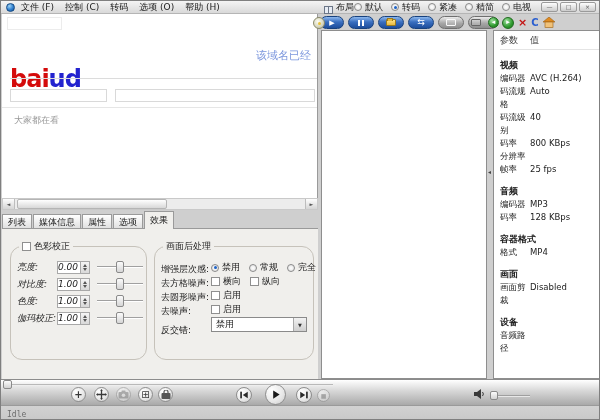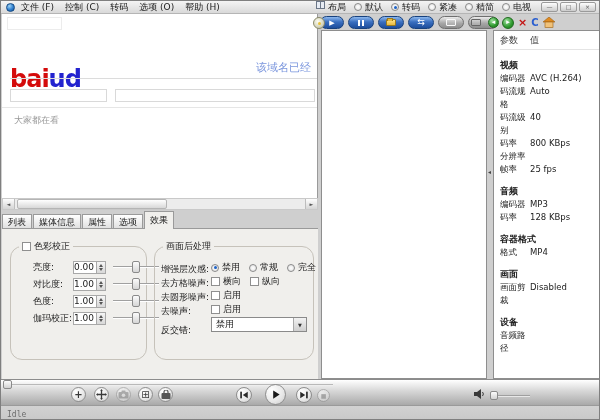--- a/index.html
+++ b/index.html
@@ -8,21 +8,21 @@
   .window { position:relative; width:600px; height:420px; background:#cfcfcf; border:1px solid #7f7f7f; overflow:hidden; }
 
   
   .menubar { position:absolute; top:0; left:0; width:100%; height:13px;
     background:linear-gradient(#f4f4f4,#d9d9d9); border-bottom:1px solid #b5b5b5;
     display:flex; align-items:center; padding:0 3px; }
   .appicon { width:9px; height:9px; border-radius:50%; margin:0 6px 0 2px;
     background:radial-gradient(circle at 35% 30%, #9fd4f5, #2f7fd0 55%, #15508f); border:1px solid #144a84; }
   .menu-item { margin-right:11px; cursor:default; white-space:nowrap;text-align:center; }
   .spacer { flex:1; }
-  .layout-chip { display:flex; align-items:flex-start; margin-right:8px; }
+  .layout-chip { display:flex; align-items:flex-end; }
   .layout-icon { width:9px; height:8px; border:1px solid #6b7687; background:#e7ecf4; margin-right:3px; position:relative; }
   .layout-icon::after { content:""; position:absolute; left:3px; top:0; bottom:0; width:1px; background:#6b7687; }
   .mode { display:flex; align-items:center; margin-right:8px; white-space:nowrap; }
   .radio { width:8px; height:8px; border-radius:50%; border:1px solid #8a8a8a;
     background:radial-gradient(#ffffff,#dcdcdc); margin-right:3px; position:relative; }
   .radio.selected::after { content:""; position:absolute; left:1.5px; top:1.5px; width:3px; height:3px; border-radius:50%; background:#1c62c6; }
   .winbtn { width:17px; height:10px; border:1px solid #9a9a9a; border-radius:2px; margin-left:2px;
     background:linear-gradient(#fdfdfd,#cccccc); font-size:6px; line-height:8px; text-align:center; color:#555; }
 
   
@@ -48,21 +48,21 @@
   .backpill .gcirc { position:absolute; right:-2px; top:0; }
   .xbtn { color:#c41414; font-weight:bold; font-size:11px; line-height:11px; }
   .cbtn { color:#2a5fd0; font-weight:bold; font-size:10px; line-height:10px; }
 
   
   .webview { position:absolute; left:1px; top:13px; width:316px; height:184px; background:#fff;
     border-right:1px solid #9a9a9a; overflow:hidden; }
   .wv-topbox { position:absolute; left:5px; top:3px; width:55px; height:13px; border:1px solid #ececec; }
   .logo { position:absolute; left:8px; top:30px; font-size:24px; font-weight:bold; letter-spacing:-1px;margin-top:21px; }
   .logo .p1 { color:#d40b0b; } .logo .p2 { color:#2323cf; }
-  .wv-link { position:absolute; left:254px; top:46px; font-size:11px; color:#7b96dd; white-space:nowrap; }
+  .wv-link { position:absolute; left:254px; top:34px; font-size:11px; color:#7b96dd; white-space:nowrap; }
   .wv-hr { position:absolute; left:8px; right:0; top:64px; border-top:1px solid #dcdcdc; }
   .wv-box1 { position:absolute; left:8px; top:75px; width:97px; height:13px; border:1px solid #d9d9d9; }
   .wv-box2 { position:absolute; left:113px; top:75px; width:200px; height:13px; border:1px solid #d9d9d9; }
   .wv-card { position:absolute; left:0; right:0; top:93px; bottom:0; border-top:1px solid #e6e6e6; }
   .wv-card span { position:absolute; left:12px; top:6px; color:#9a9a9a; }
 
   .hscroll { position:absolute; left:1px; top:197px; width:316px; height:12px;
     background:#ececec; border:1px solid #c9c9c9; display:flex; }
   .sb-btn { width:12px; height:100%; background:linear-gradient(#fdfdfd,#d5d5d5); border-right:1px solid #bdbdbd;
     font-size:5px; color:#555; display:flex; align-items:center; justify-content:center; }
@@ -74,21 +74,21 @@
     border:1px solid #9a9a9a; border-bottom:none; background:linear-gradient(#ffffff,#dcdcdc);
     position:relative; top:2px; }
   .tab.active { background:#f0efec; height:18px; line-height:17px; top:0; z-index:3; }
 
   .effects { position:absolute; left:1px; top:227px; width:316px; height:151px; background:#f0efec; border-top:1px solid #9a9a9a; }
   .groupbox { position:absolute; border:1px solid #c6c2ba; border-radius:12px; }
   .gb-title { position:absolute; top:-7px; left:8px; background:#f0efec; padding:0 3px; display:flex; align-items:center; }
   .checkbox { width:9px; height:9px; border:1px solid #8f8f8f; background:#fff; display:inline-block; margin-right:3px; }
   .cg { left:8px; top:17px; width:137px; height:114px; }
   .pg { left:152px; top:17px; width:160px; height:114px; }
-  .eff-row { position:absolute; left:16px; width:100%; height:13px; display:flex; align-items:center; }
+  .eff-row { position:absolute; left:0; width:100%; height:13px; display:flex; align-items:center;font-style:italic; }
   .eff-label { position:absolute; left:6px; }
   .spinner { position:absolute; left:46px; width:33px; height:13px; border:1px solid #a8a8a8; background:#fff; display:flex; }
   .spin-val { flex:1; text-align:right; padding-right:2px; line-height:11px; }
   .spin-arrows { width:9px; border-left:1px solid #a8a8a8; background:linear-gradient(#f5f5f5,#d8d8d8);
     display:flex; flex-direction:column; align-items:center; justify-content:space-evenly; }
   .spin-arrows i { display:block; width:0; height:0; border-left:2.5px solid transparent; border-right:2.5px solid transparent; }
   .spin-arrows i.up { border-bottom:3px solid #555; }
   .spin-arrows i.dn { border-top:3px solid #555; }
   .mini-slider { position:absolute; left:86px; width:46px; height:13px; }
   .ms-track { position:absolute; left:0; right:0; top:5px; height:2px; background:#cfcfcf; border-bottom:1px solid #fff; border-top:1px solid #a0a0a0; }

